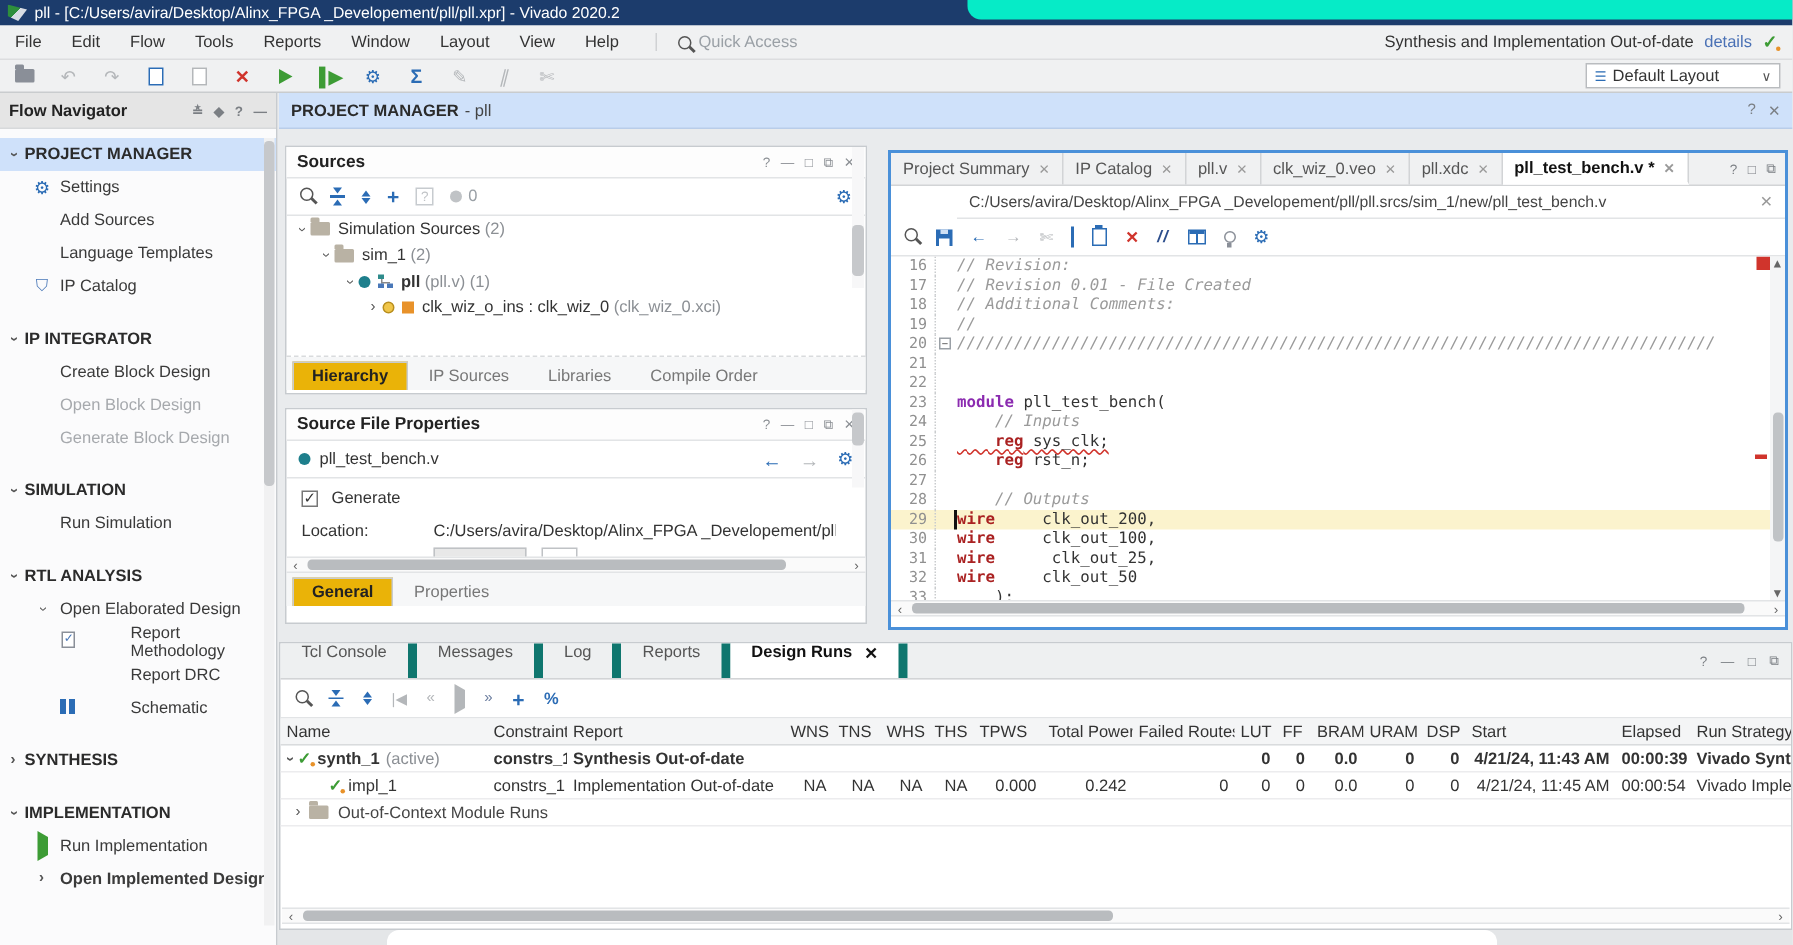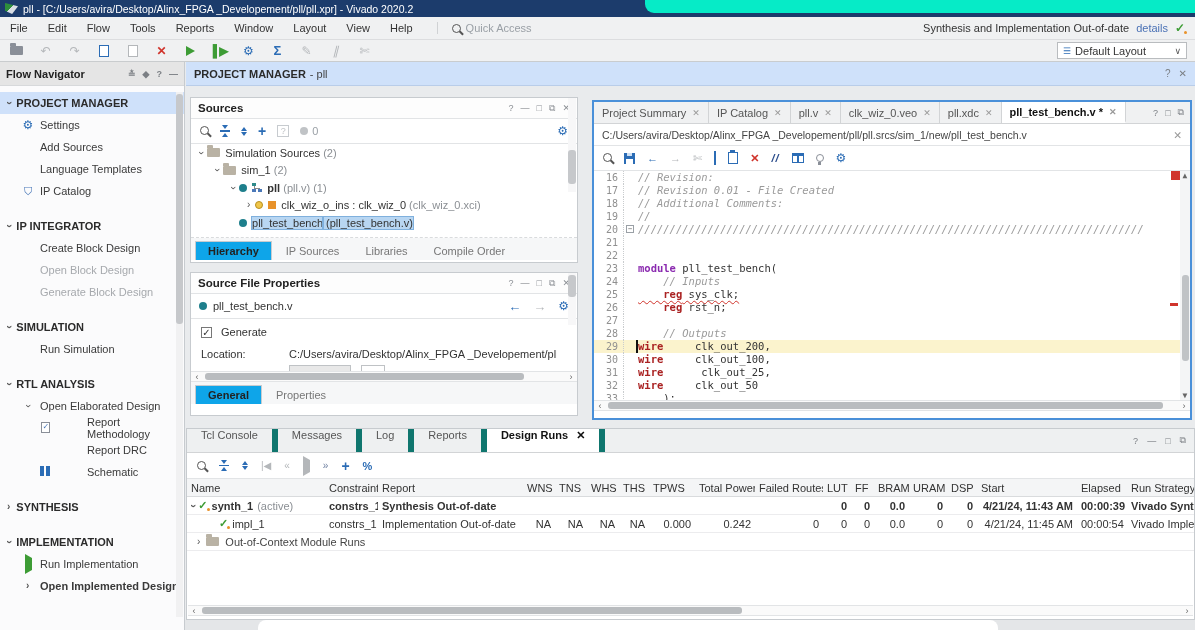--- a/index.html
+++ b/index.html
@@ -100,21 +100,21 @@
     linear-gradient(#4a78b8 0 0) 6px 6px/4px 3px no-repeat,
     linear-gradient(#888 0 0) 2px 3px/1px 3px no-repeat,
     linear-gradient(#888 0 0) 2px 5px/6px 1px no-repeat;}
   .ic-bulbsm{width:8px;height:8px;border-radius:50%;background:#f0c64a;border:1px solid #b98f1e;display:inline-block;}
   .sq-orange{width:8px;height:8px;background:#e8922a;display:inline-block;}
   .sel-hl{background:#b8d6f2;outline:1px solid #7fb0dd;}
   #src-scroll{position:absolute;right:1px;top:0;width:8px;height:94px;background:#f7f7f8;}
   #src-scroll .thumb{position:absolute;top:52px;width:8px;height:34px;background:#c6c8cb;border-radius:3px;}
   .ptabs{height:22px;display:flex;align-items:flex-end;background:#f6f7f8;padding-left:4px;gap:2px;}
   .ptab{padding:3px 12px;color:#777;}
-  .ptab.active{background:#0ea5e9;border:1px solid #c7cbcf;border-bottom:none;font-weight:bold;color:#222;}
+  .ptab.active{background:#eab308;border:1px solid #c7cbcf;border-bottom:none;font-weight:bold;color:#222;}
 
   
   #props{left:190px;top:272px;width:388px;height:144px;}
   #props-file{height:25px;display:flex;align-items:center;gap:6px;padding:0 8px;border-bottom:1px solid #e2e4e6;}
   #props-file .nav{margin-left:auto;display:flex;gap:12px;font-size:13px;}
   #props-body{position:relative;height:52px;overflow:hidden;padding:7px 10px 0;}
   .checkbox{width:11px;height:11px;border:1px solid #777;background:#fff;display:inline-flex;align-items:center;justify-content:center;font-size:10px;color:#333;margin-right:6px;}
   .loc-row{display:flex;margin-top:10px;}
   .loc-label{width:88px;color:#333;}
   .loc-val{width:268px;white-space:nowrap;overflow:hidden;color:#333;}
@@ -127,21 +127,21 @@
   .hscroll .track{flex:1;position:relative;height:7px;}
   .hscroll .thumb{position:absolute;top:0;height:7px;background:#b9bcbf;border-radius:3px;}
 
   
   #editor{left:592px;top:100px;width:600px;height:320px;border:2px solid #4a90d9;background:#fff;}
   #ed-tabs{height:22px;background:#f0f1f2;display:flex;align-items:stretch;border-bottom:1px solid #d2d4d6;}
   .ed-tab{display:flex;align-items:center;gap:6px;padding:0 8px;border-right:1px solid #d2d4d6;color:#555;}
   .ed-tab .x{color:#999;font-size:9px;}
   .ed-tab.active{background:#fff;font-weight:bold;color:#111;border-bottom:2px solid #fff;}
   #ed-tabicons{margin-left:auto;display:flex;gap:7px;align-items:center;padding-right:6px;color:#7b7f84;font-size:9px;}
-  #ed-path{height:22px;display:flex;align-items:center;padding:0 8px;color:#444;border-bottom:1px solid #e2e4e6;font-size:10.5px;}
+  #ed-path{height:22px;display:flex;align-items:center;padding:0 8px;color:#444;border-bottom:1px solid #e2e4e6;font-size:10.5px;margin-left:44px;}
   #ed-path .x{margin-left:auto;color:#999;}
   #ed-toolbar{height:25px;display:flex;align-items:center;gap:12px;padding:0 9px;border-bottom:1px solid #e2e4e6;}
   .ic-save{width:11px;height:11px;background:#2b6cb5;position:relative;display:inline-block;}
   .ic-save::after{content:"";position:absolute;left:2px;bottom:0;width:7px;height:5px;background:#fff;}
   .ic-save::before{content:"";position:absolute;left:3px;top:0;width:5px;height:3px;background:#cfe0f4;}
   .ic-clip{width:10px;height:12px;border:1.5px solid #2b6cb5;background:#fff;position:relative;display:inline-block;}
   .ic-clip::before{content:"";position:absolute;left:1px;top:-3px;width:5px;height:2px;background:#2b6cb5;}
   .ic-cut{color:#b4b7ba;font-size:11px;}
   .ic-comment{color:#2b4d8c;font-weight:bold;font-style:italic;font-size:11px;letter-spacing:1px;}
   .ic-table{width:12px;height:10px;border:1.5px solid #2b6cb5;display:inline-block;background:linear-gradient(to right,transparent 0 4px,#2b6cb5 4px 5.5px,transparent 5.5px) ,linear-gradient(to bottom,#2b6cb5 0 2px,transparent 2px);}
@@ -413,25 +413,20 @@
         <span class="dot"></span>
         <span class="ic-hier"></span>
         <span><span class="tree-label"><b>pll</b></span><span class="tree-suffix"> (pll.v) (1)</span></span>
       </div>
       <div class="tree-row" style="padding-left: 56px;">
         <span class="chev-right">›</span>
         <span class="ic-bulbsm"></span>
         <span class="sq-orange"></span>
         <span><span class="tree-label"><span>clk_wiz_o_ins : clk_wiz_0</span></span><span class="tree-suffix"> (clk_wiz_0.xci)</span></span>
       </div>
-      <div class="tree-row" style="padding-left: 40px;">
-        <span>&nbsp;</span>
-        <span class="dot"></span>
-        <span><span class="tree-label sel-hl"><span>pll_test_bench</span></span><span class="tree-suffix sel-hl" style="color: rgb(51, 51, 51);"> (pll_test_bench.v)</span></span>
-      </div>
     </div>
   <div id="src-scroll">
       <div class="thumb"></div>
     </div>
   <div class="ptabs" id="src-tabs">
       <div class="ptab active">Hierarchy</div>
       <div class="ptab">IP Sources</div>
       <div class="ptab">Libraries</div>
       <div class="ptab">Compile Order</div>
     </div>

